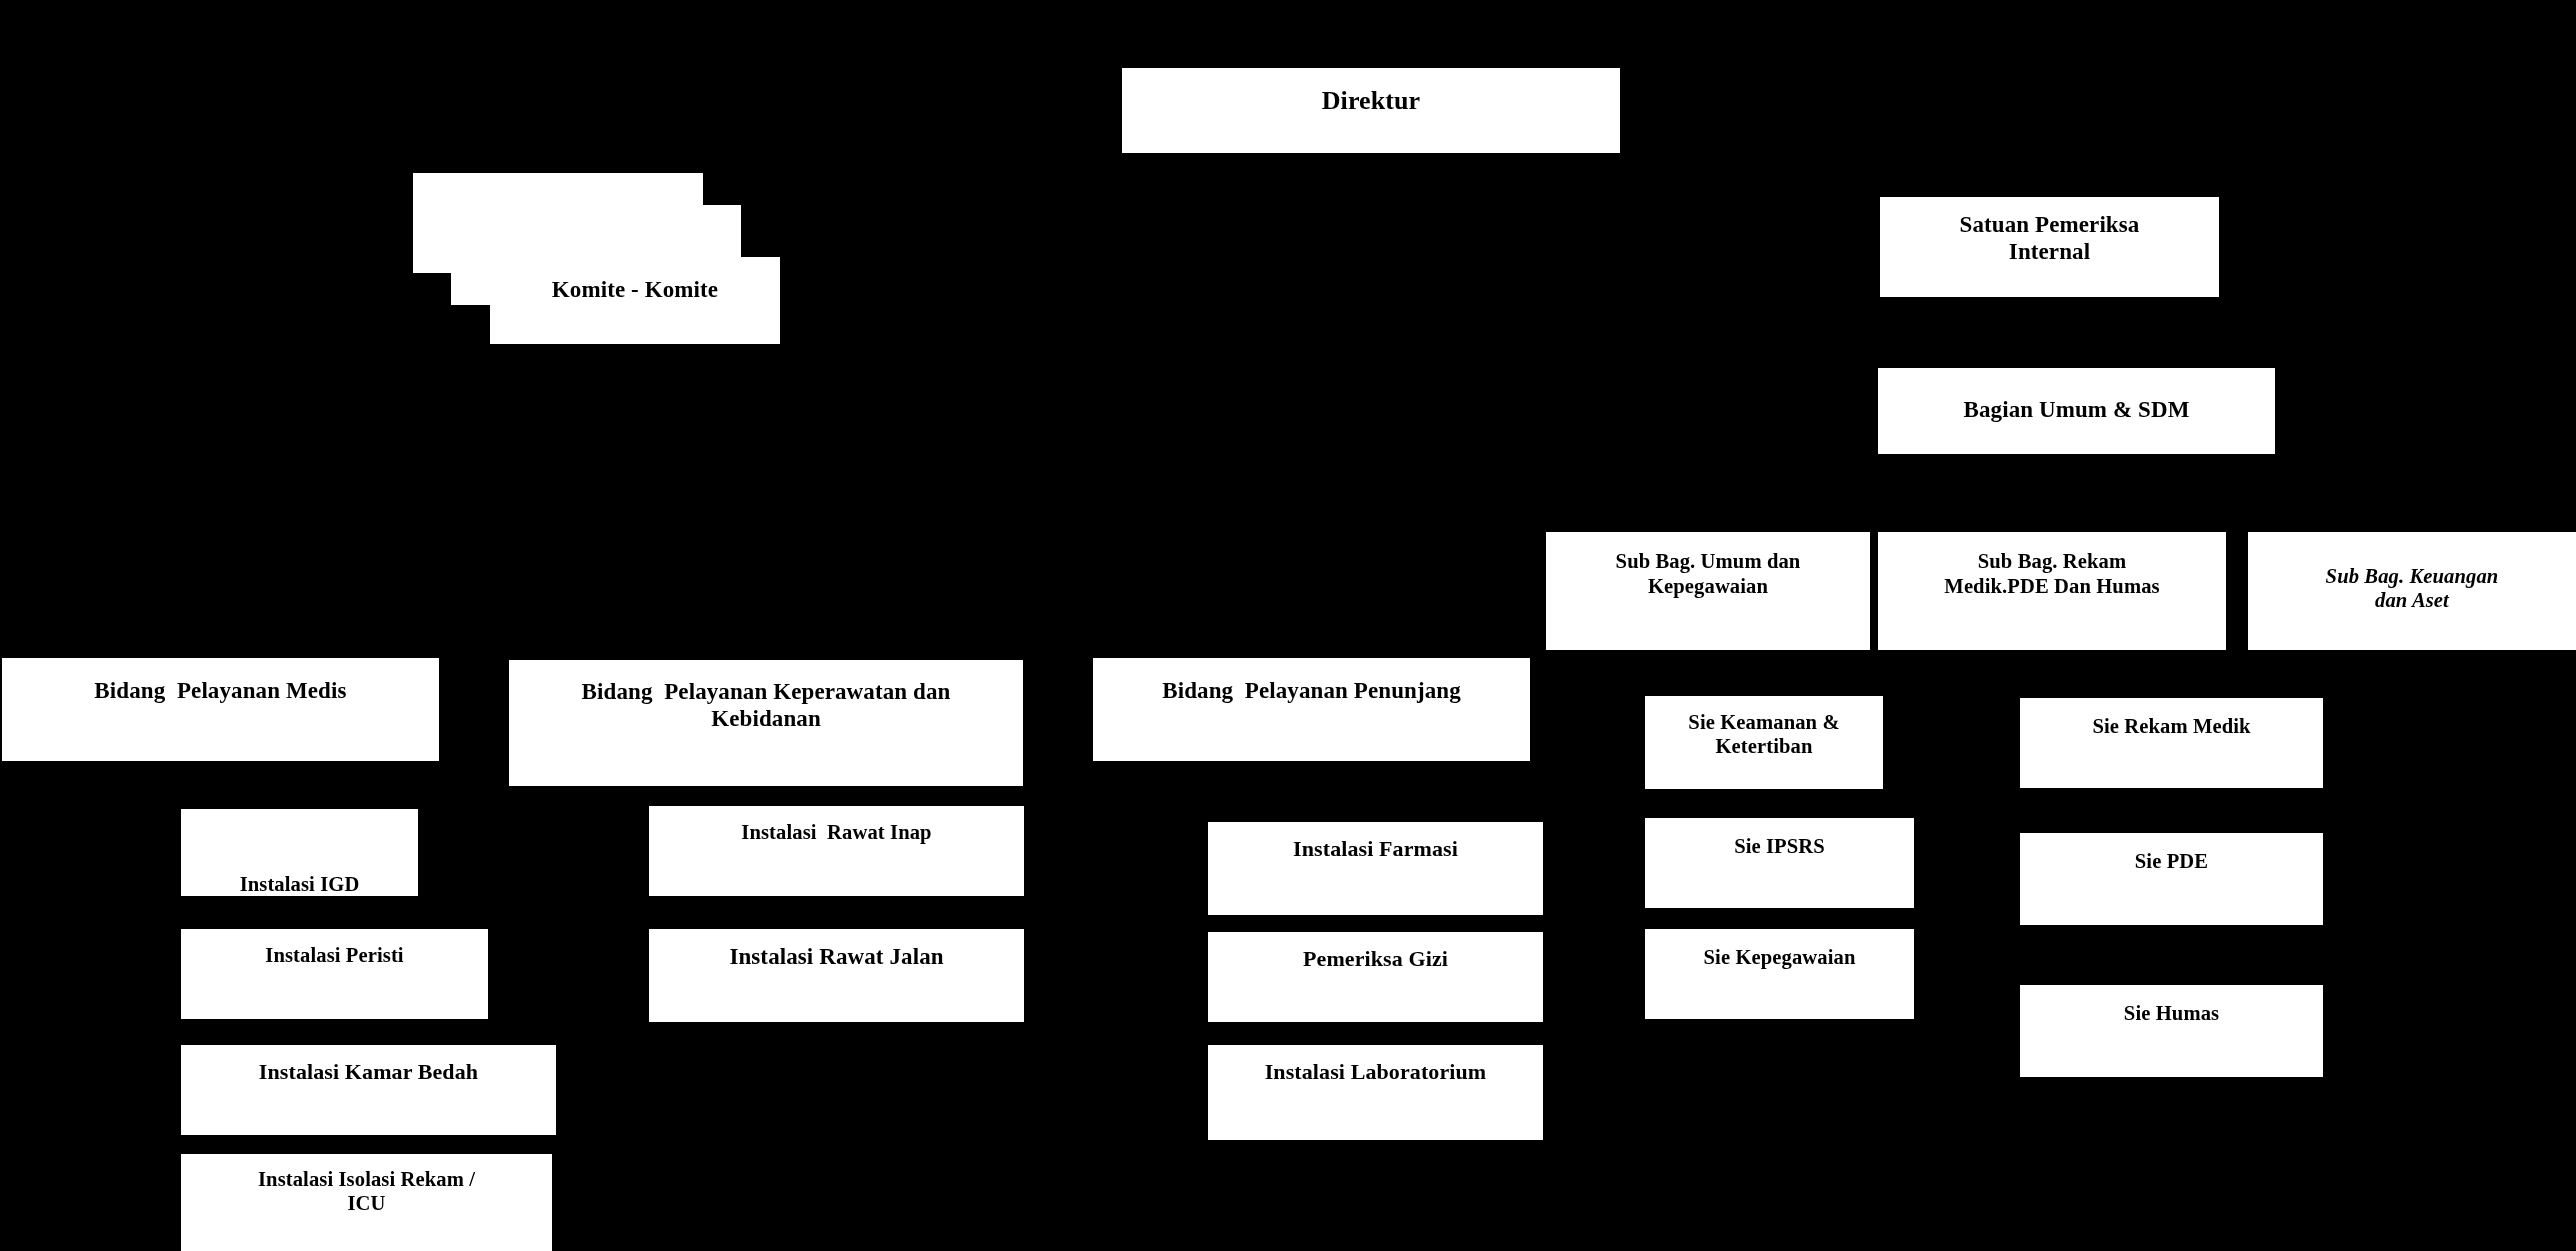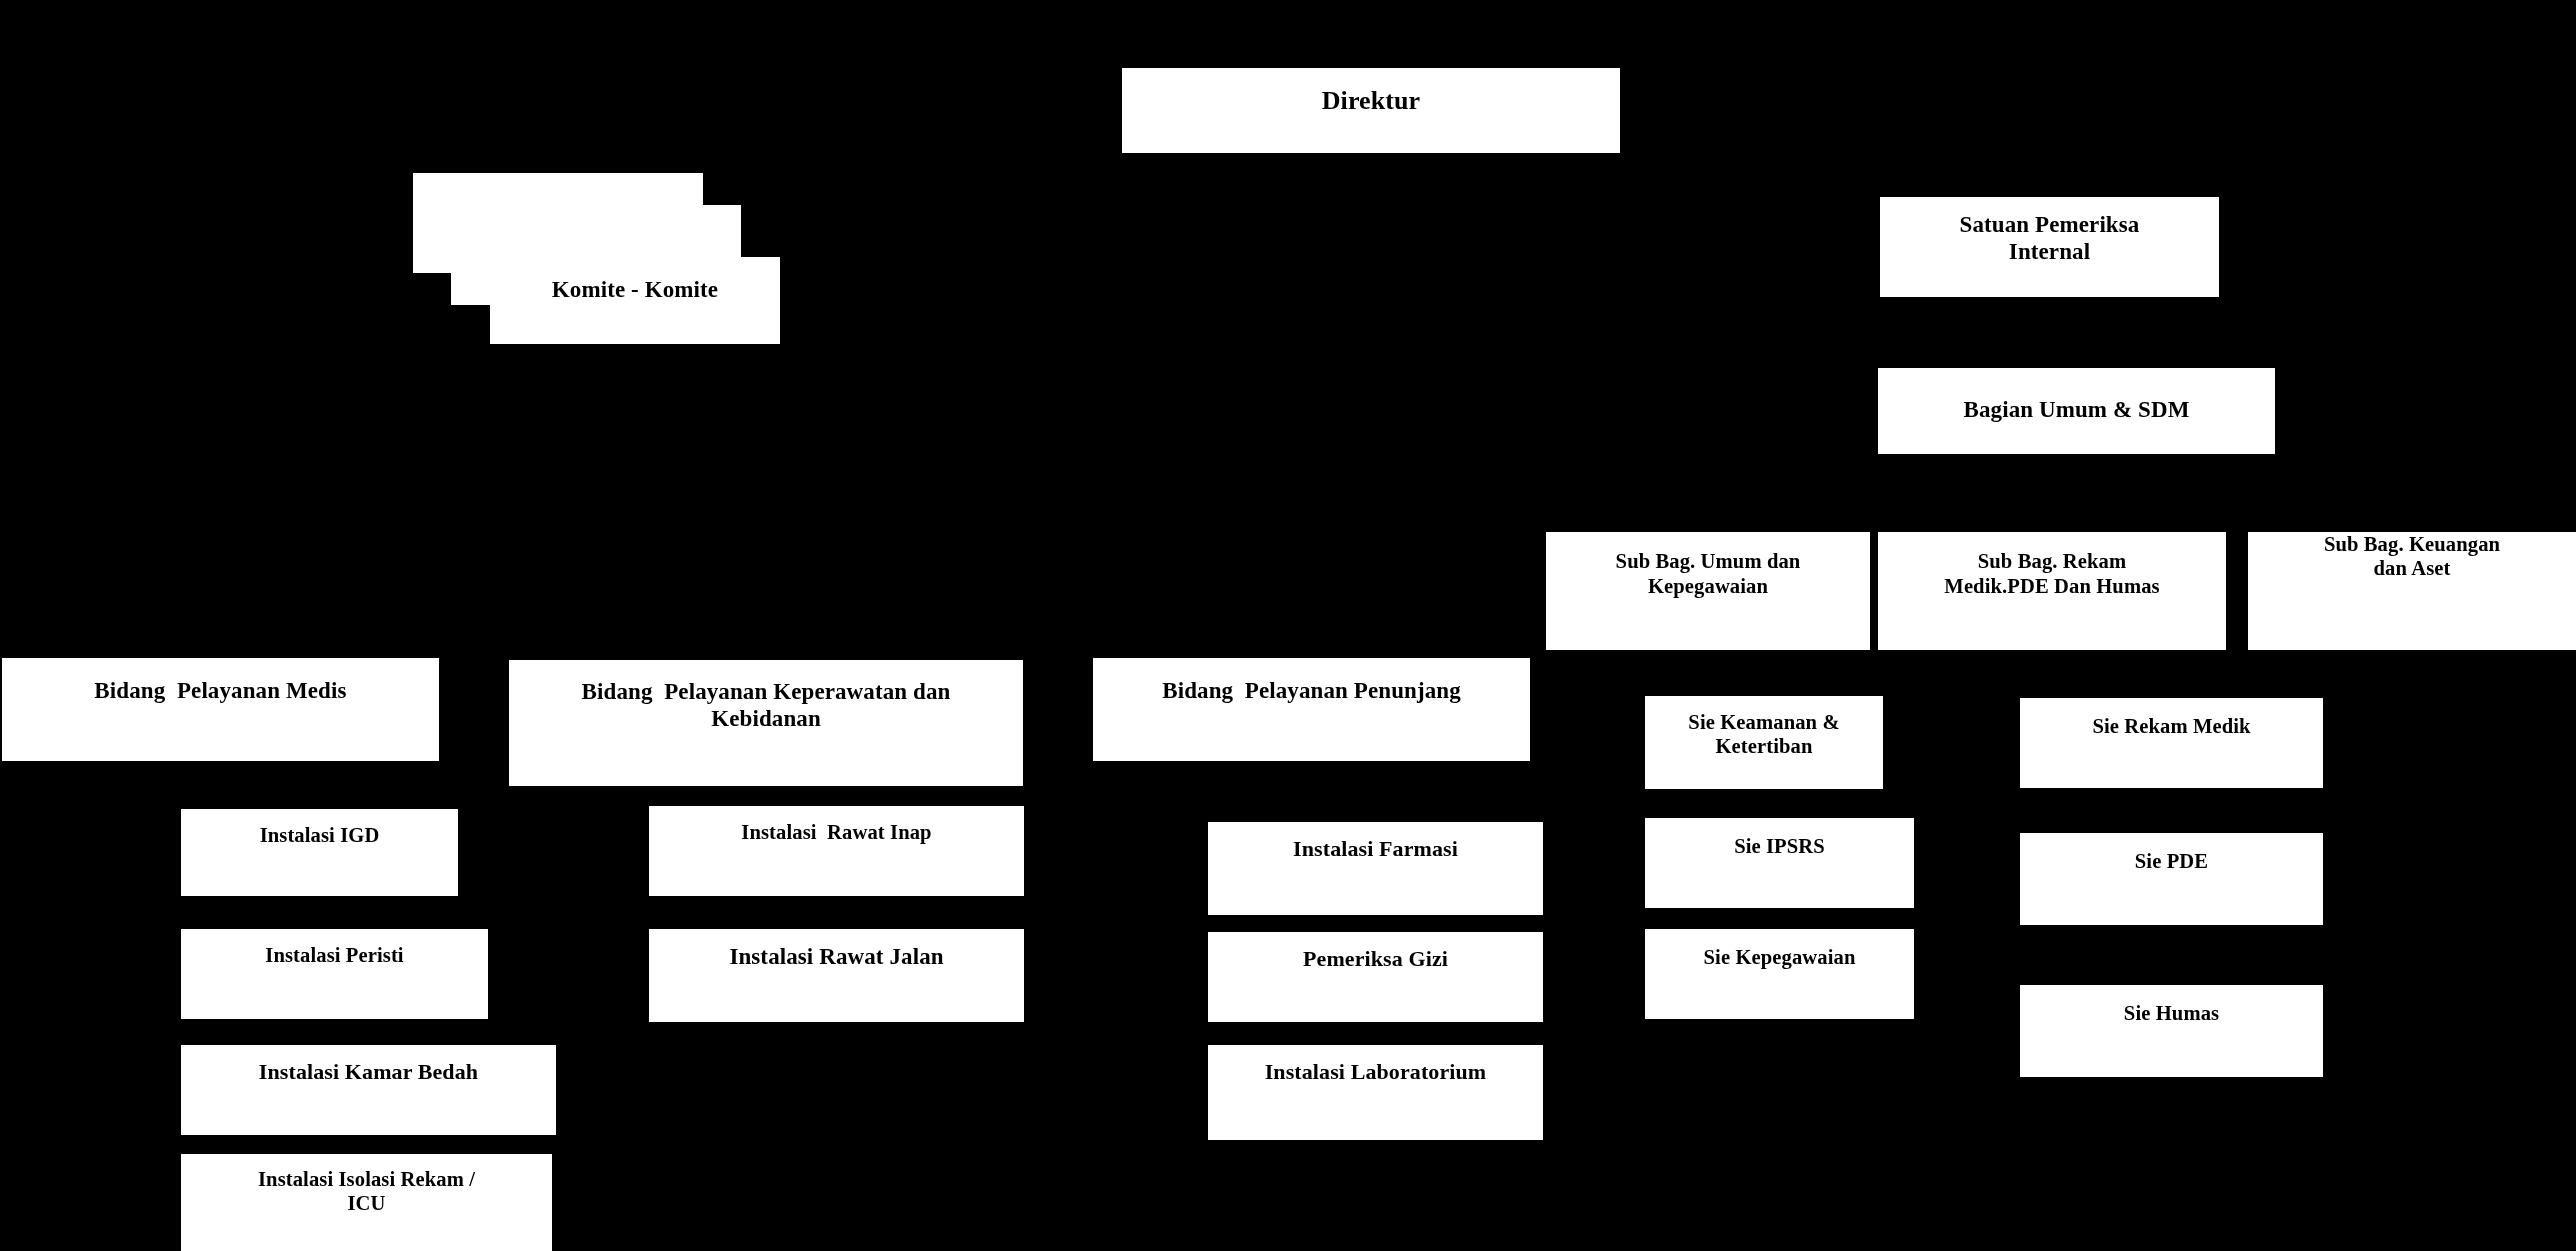--- a/index.html
+++ b/index.html
@@ -68,21 +68,21 @@
   <div class="org-box" style="left:1546px; top:532px; width:324px; height:118px; font-size:20.6px; padding-top:17.4px;">
     <span class="box-label">Sub Bag. Umum dan
 Kepegawaian</span>
   </div>
 
   <div class="org-box" style="left:1878px; top:532px; width:348px; height:118px; font-size:20.6px; padding-top:17.4px;">
     <span class="box-label">Sub Bag. Rekam
 Medik.PDE Dan Humas</span>
   </div>
 
-  <div class="org-box" style="left:2248px; top:532px; width:328px; height:118px; font-size:20.6px; padding-top:0;">
+  <div class="org-box" style="left:2248px; top:532px; width:328px; height:118px; font-size:20.6px; padding-top:32px;font-style:italic;">
     <span class="box-label">Sub Bag. Keuangan
 dan Aset</span>
   </div>
 
   <div class="org-box" style="left:1.9px; top:658px; width:437px; height:103px; font-size:23px; padding-top:19.3px;">
     <span class="box-label">Bidang  Pelayanan Medis</span>
   </div>
 
   <div class="org-box" style="left:509px; top:660px; width:514px; height:126px; font-size:23px; padding-top:18px;">
     <span class="box-label">Bidang  Pelayanan Keperawatan dan
@@ -111,21 +111,21 @@
   </div>
 
   <div class="org-box" style="left:2020px; top:833px; width:303px; height:92px; font-size:20.6px; padding-top:15.5px;">
     <span class="box-label">Sie PDE</span>
   </div>
 
   <div class="org-box" style="left:2020px; top:985px; width:303px; height:92px; font-size:20.6px; padding-top:15.5px;">
     <span class="box-label">Sie Humas</span>
   </div>
 
-  <div class="org-box" style="left:181px; top:809px; width:277px; height:87px; font-size:20.6px; padding-top:14px;">
+  <div class="org-box" style="left:181px; top:809px; width:237px; height:87px; font-size:20.6px; padding-top:14px;align-items:flex-end;">
     <span class="box-label">Instalasi IGD</span>
   </div>
 
   <div class="org-box" style="left:181px; top:929px; width:307px; height:90px; font-size:20.6px; padding-top:14px;">
     <span class="box-label">Instalasi Peristi</span>
   </div>
 
   <div class="org-box" style="left:181px; top:1045px; width:375px; height:90px; font-size:22px; padding-top:14px;">
     <span class="box-label">Instalasi Kamar Bedah</span>
   </div>

